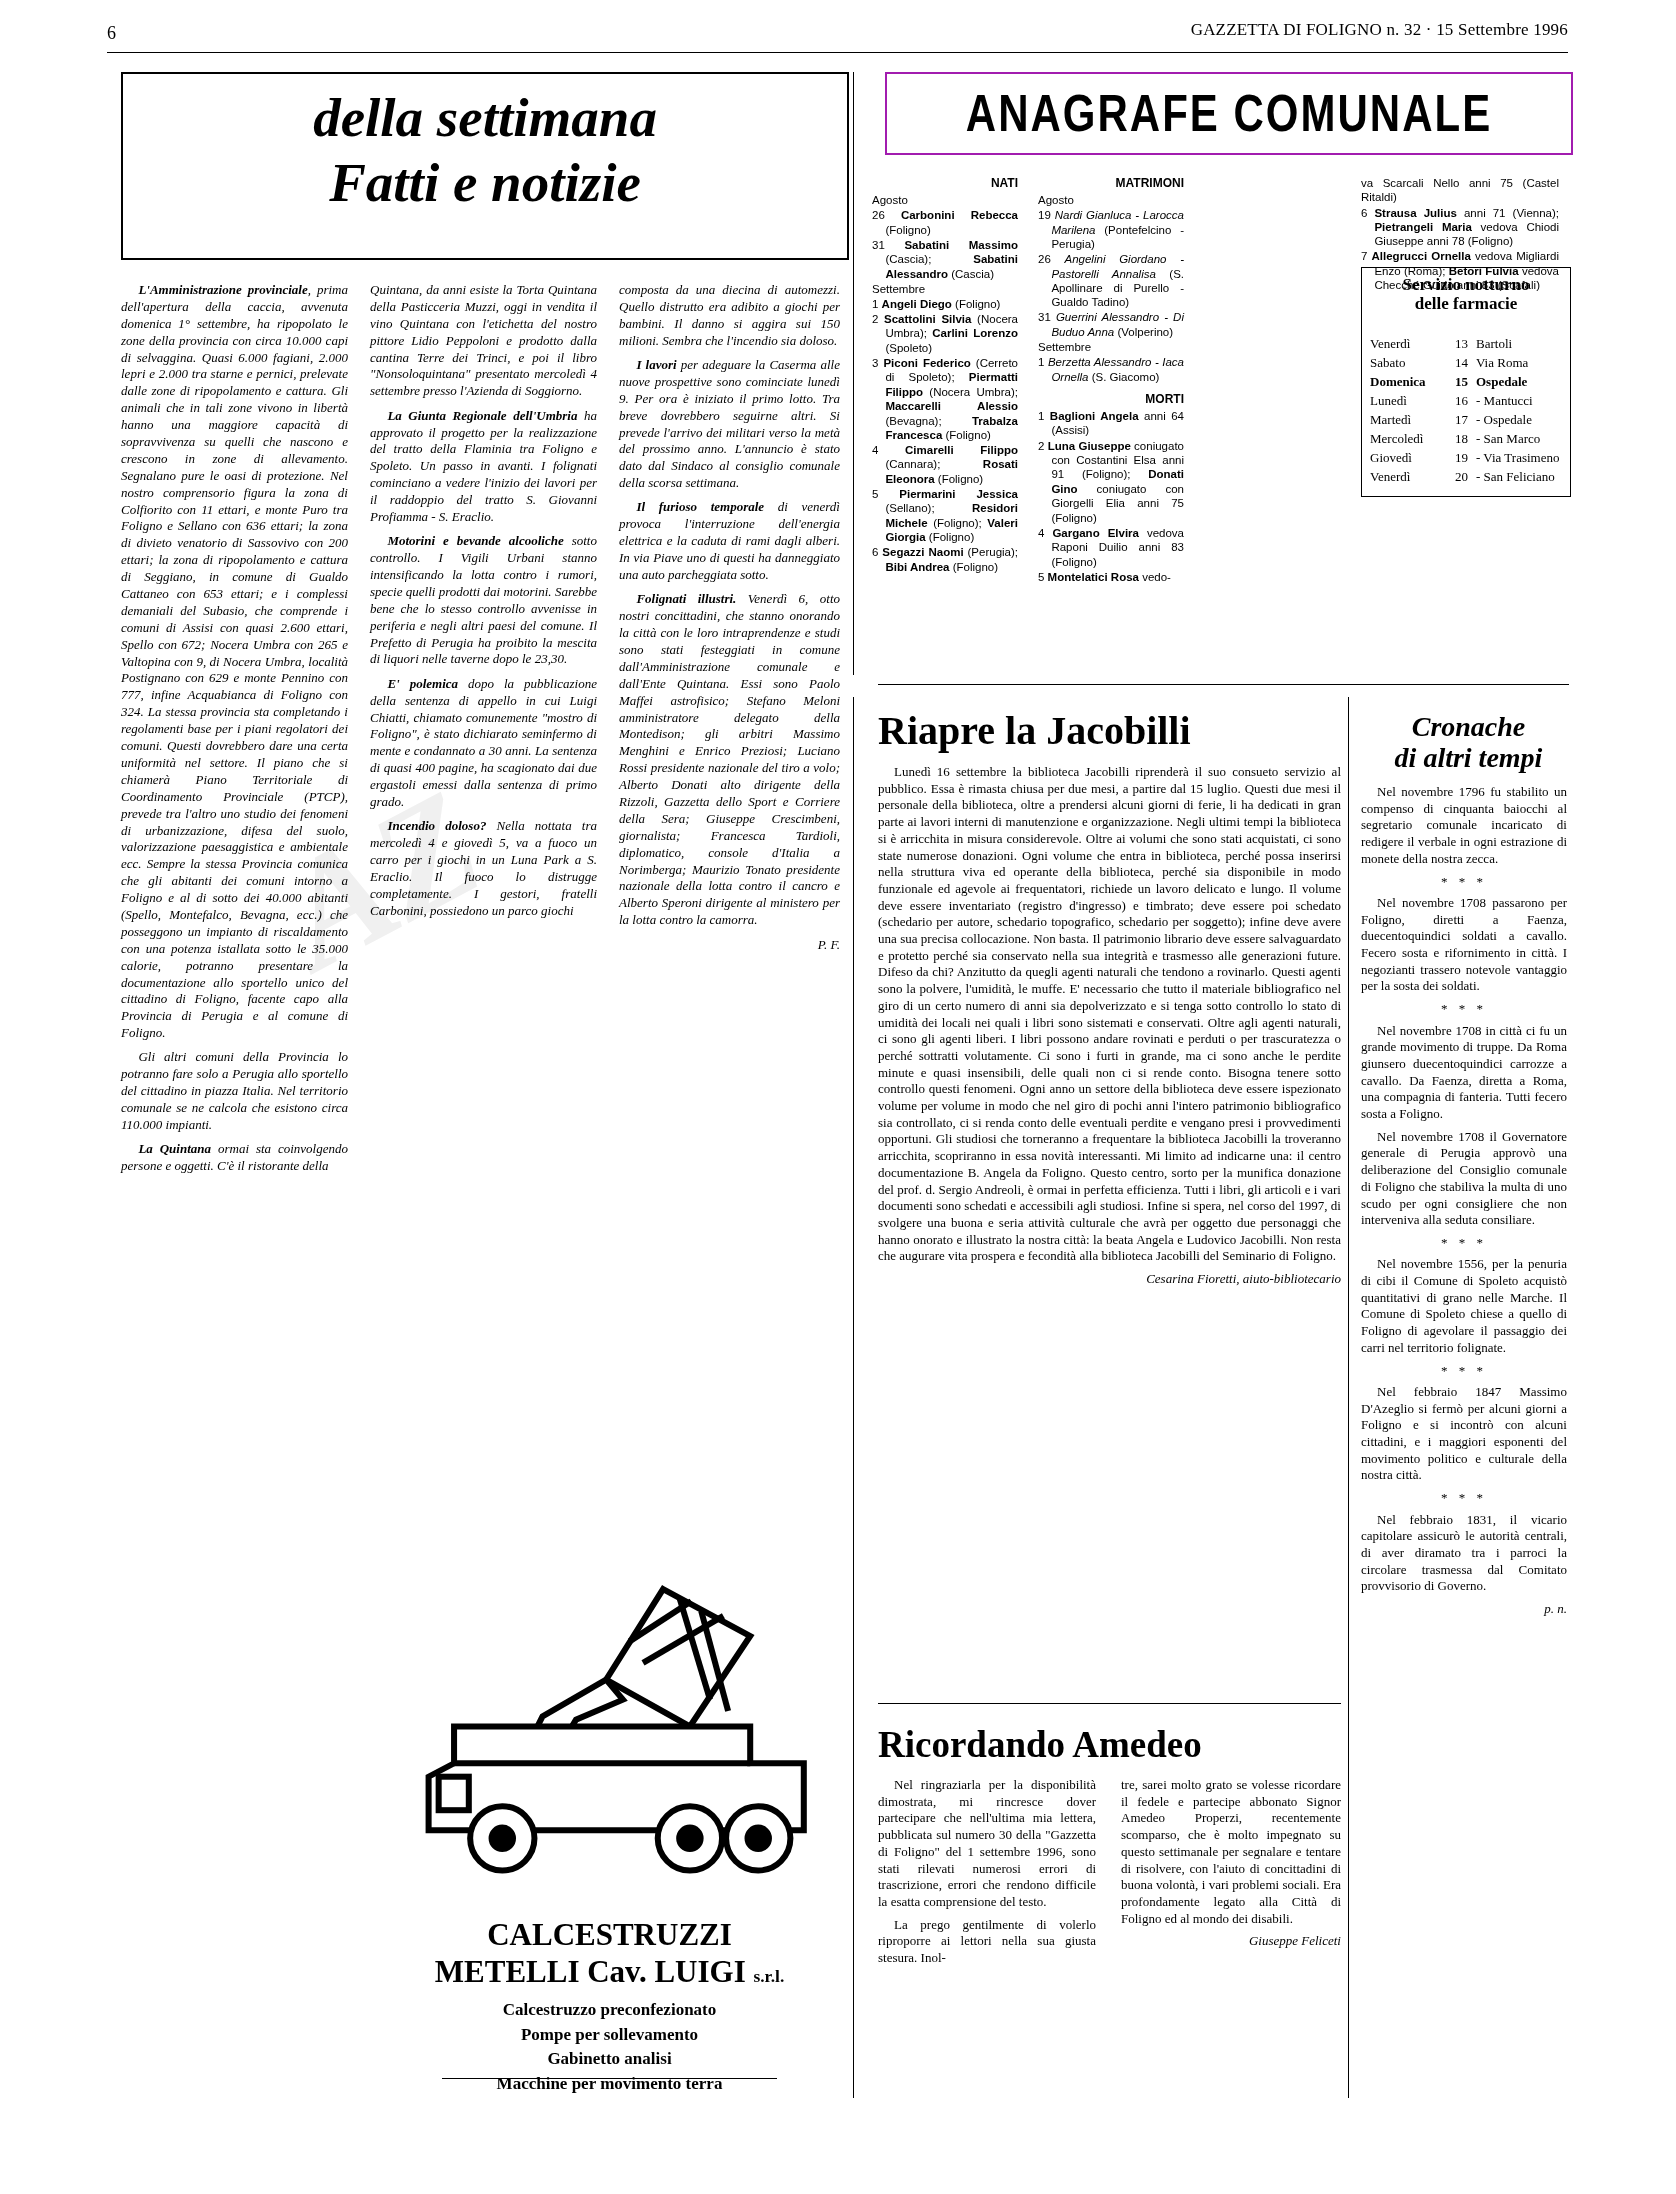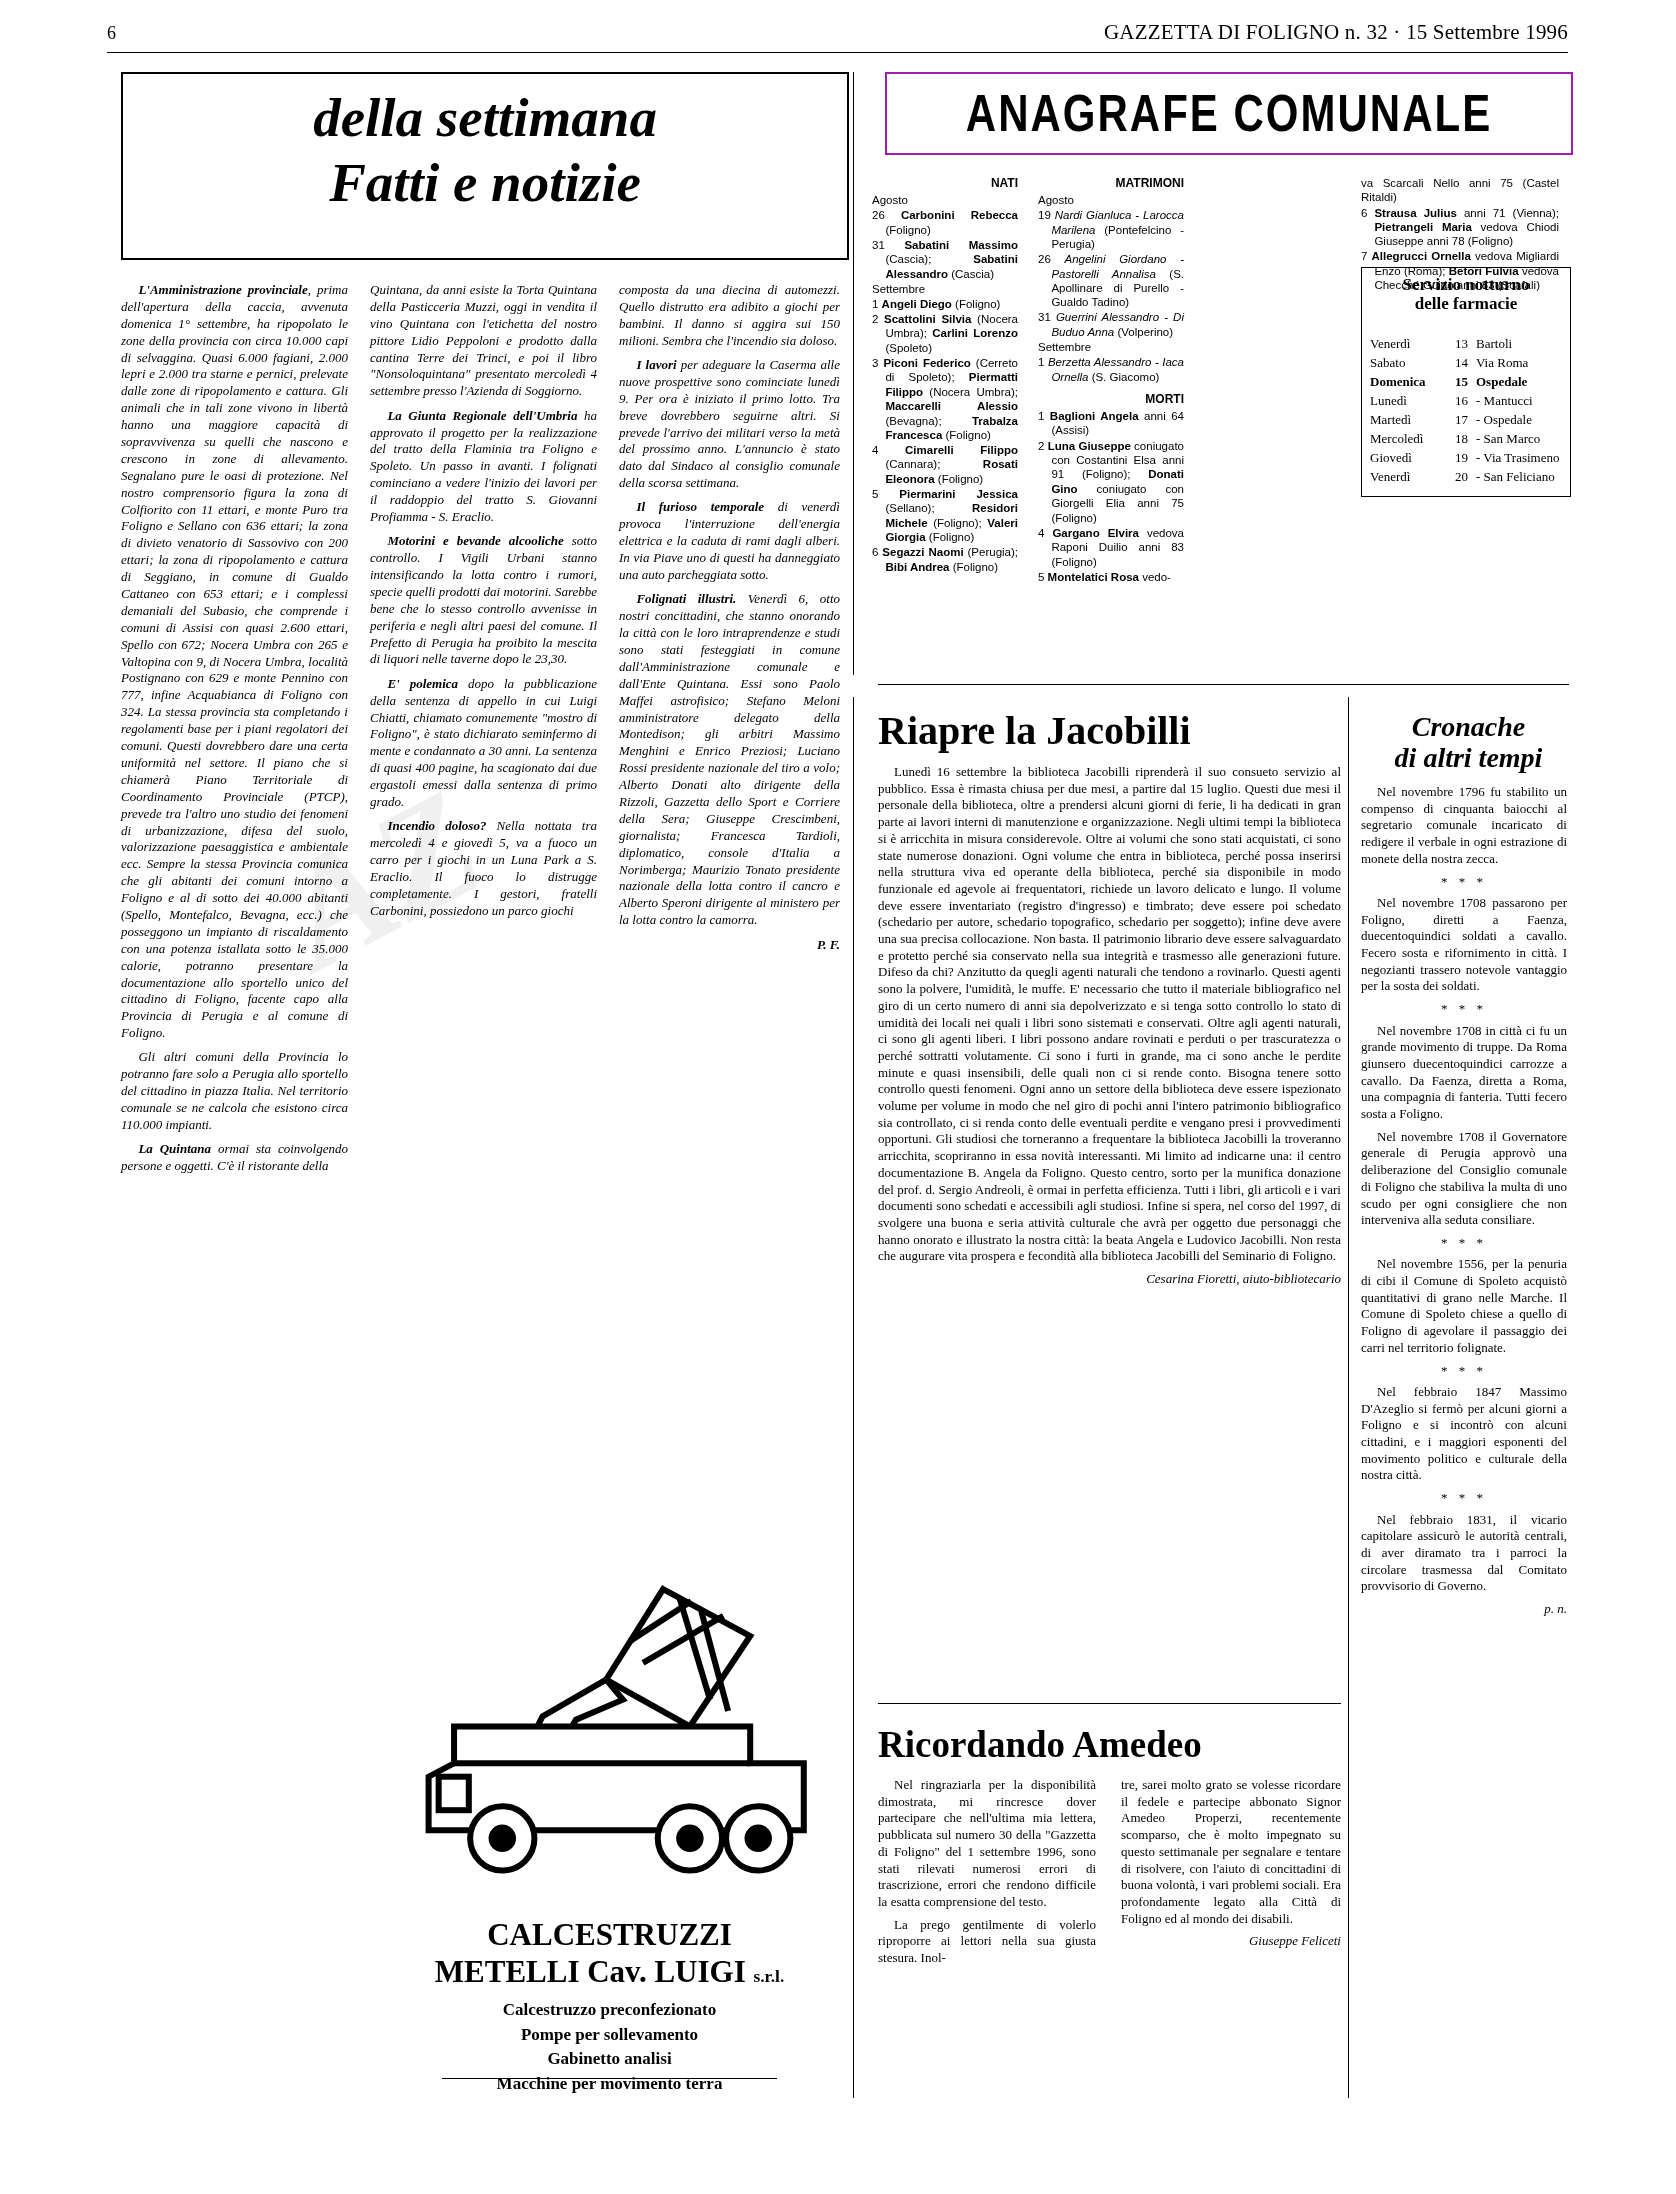--- a/index.html
+++ b/index.html
@@ -2,38 +2,38 @@
 <html style="font-size:10.7px"><head>
 <meta charset="utf-8">
 <style>
   html,body{margin:0;padding:0;background:#fff;}
   body{width:1676px;height:2194px;font-family:"Liberation Serif",serif;color:#000;position:relative;}
   .page{position:absolute;left:0;top:0;width:1676px;height:2194px;}
 
   
   .masthead{position:absolute;left:107px;top:20px;width:1461px;height:32px;}
   .mast-pg{position:absolute;left:0;top:2.7px;font-size:18px;}
-  .mast-title{position:absolute;right:0;top:0;font-size:21px;letter-spacing:0.2px;}
+  .mast-title{position:absolute;right:0;top:0;font-size:17px;letter-spacing:0.2px;}
 
   
   .vrule{position:absolute;background:#000;width:1.3px;}
   .hrule{position:absolute;background:#000;height:1.3px;}
 
   
   .titlebox{position:absolute;left:121px;top:72px;width:724px;height:184px;border:2px solid #000;}
   .bigtitle{position:absolute;left:0;top:12px;width:724px;text-align:center;
     font-family:"Liberation Serif",serif;font-style:italic;font-weight:bold;font-size:55px;line-height:1.18;}
 
   
   .col{position:absolute;font-size:13px;line-height:1.30;text-align:justify;
        font-style:italic;}
   .col p{margin:0 0 7.4px 0;text-indent:17.4px;}
   .col p.noind{text-indent:0;}
   .col b{font-style:italic;font-weight:bold;}
-  .sig{text-align:right;font-style:italic;font-weight:bold;margin-top:4px;}
+  .sig{text-align:right;font-style:italic;font-weight:normal;margin-top:4px;}
 
   
   .anabox{position:absolute;left:885px;top:72px;width:684px;height:79px;border:2px solid #a21caf;}
   .anatitle{position:absolute;left:0;top:9.4px;width:684px;text-align:center;
     font-family:"Liberation Sans",sans-serif;font-weight:bold;font-size:42px;letter-spacing:2px;
     transform:scaleY(1.25);transform-origin:top center;}
 
   .anacol{position:absolute;font-family:"Liberation Sans",sans-serif;font-size:11.5px;line-height:1.255;}
   .anacol .hd{text-align:right;font-weight:bold;font-size:12px;margin-bottom:2px;}
   .anacol .mon{font-size:11.5px;margin-bottom:0.7px;}

